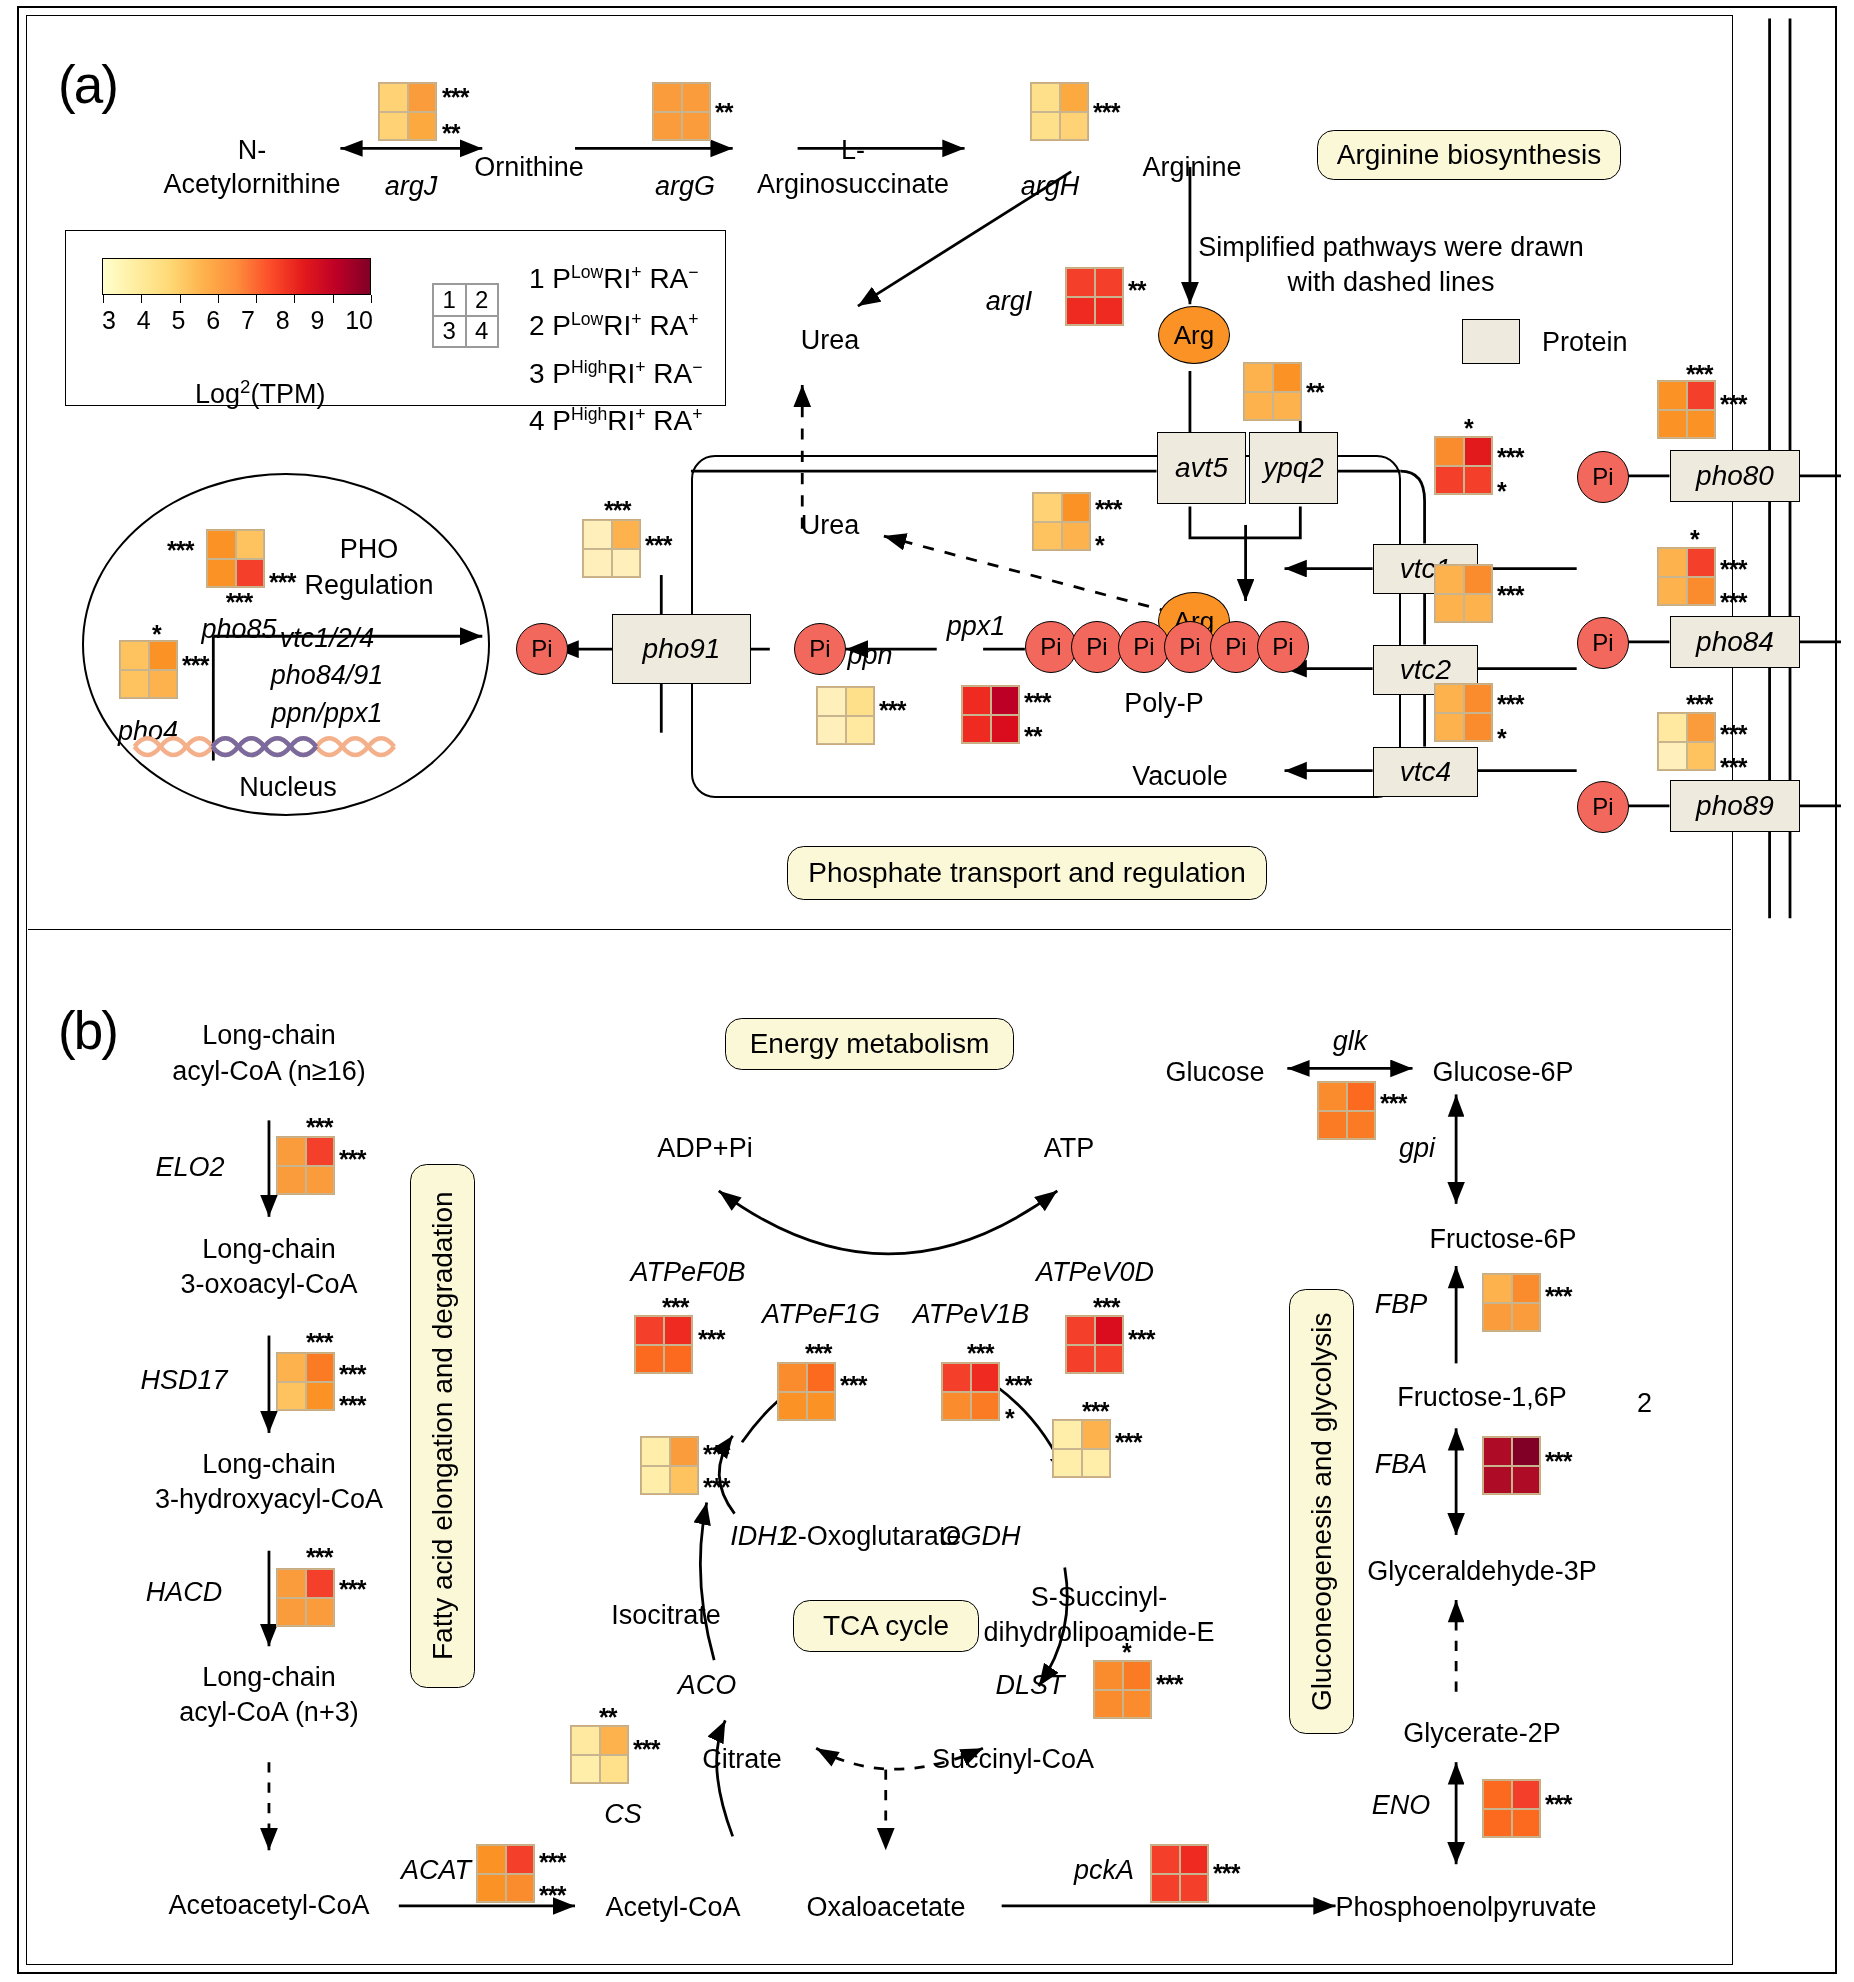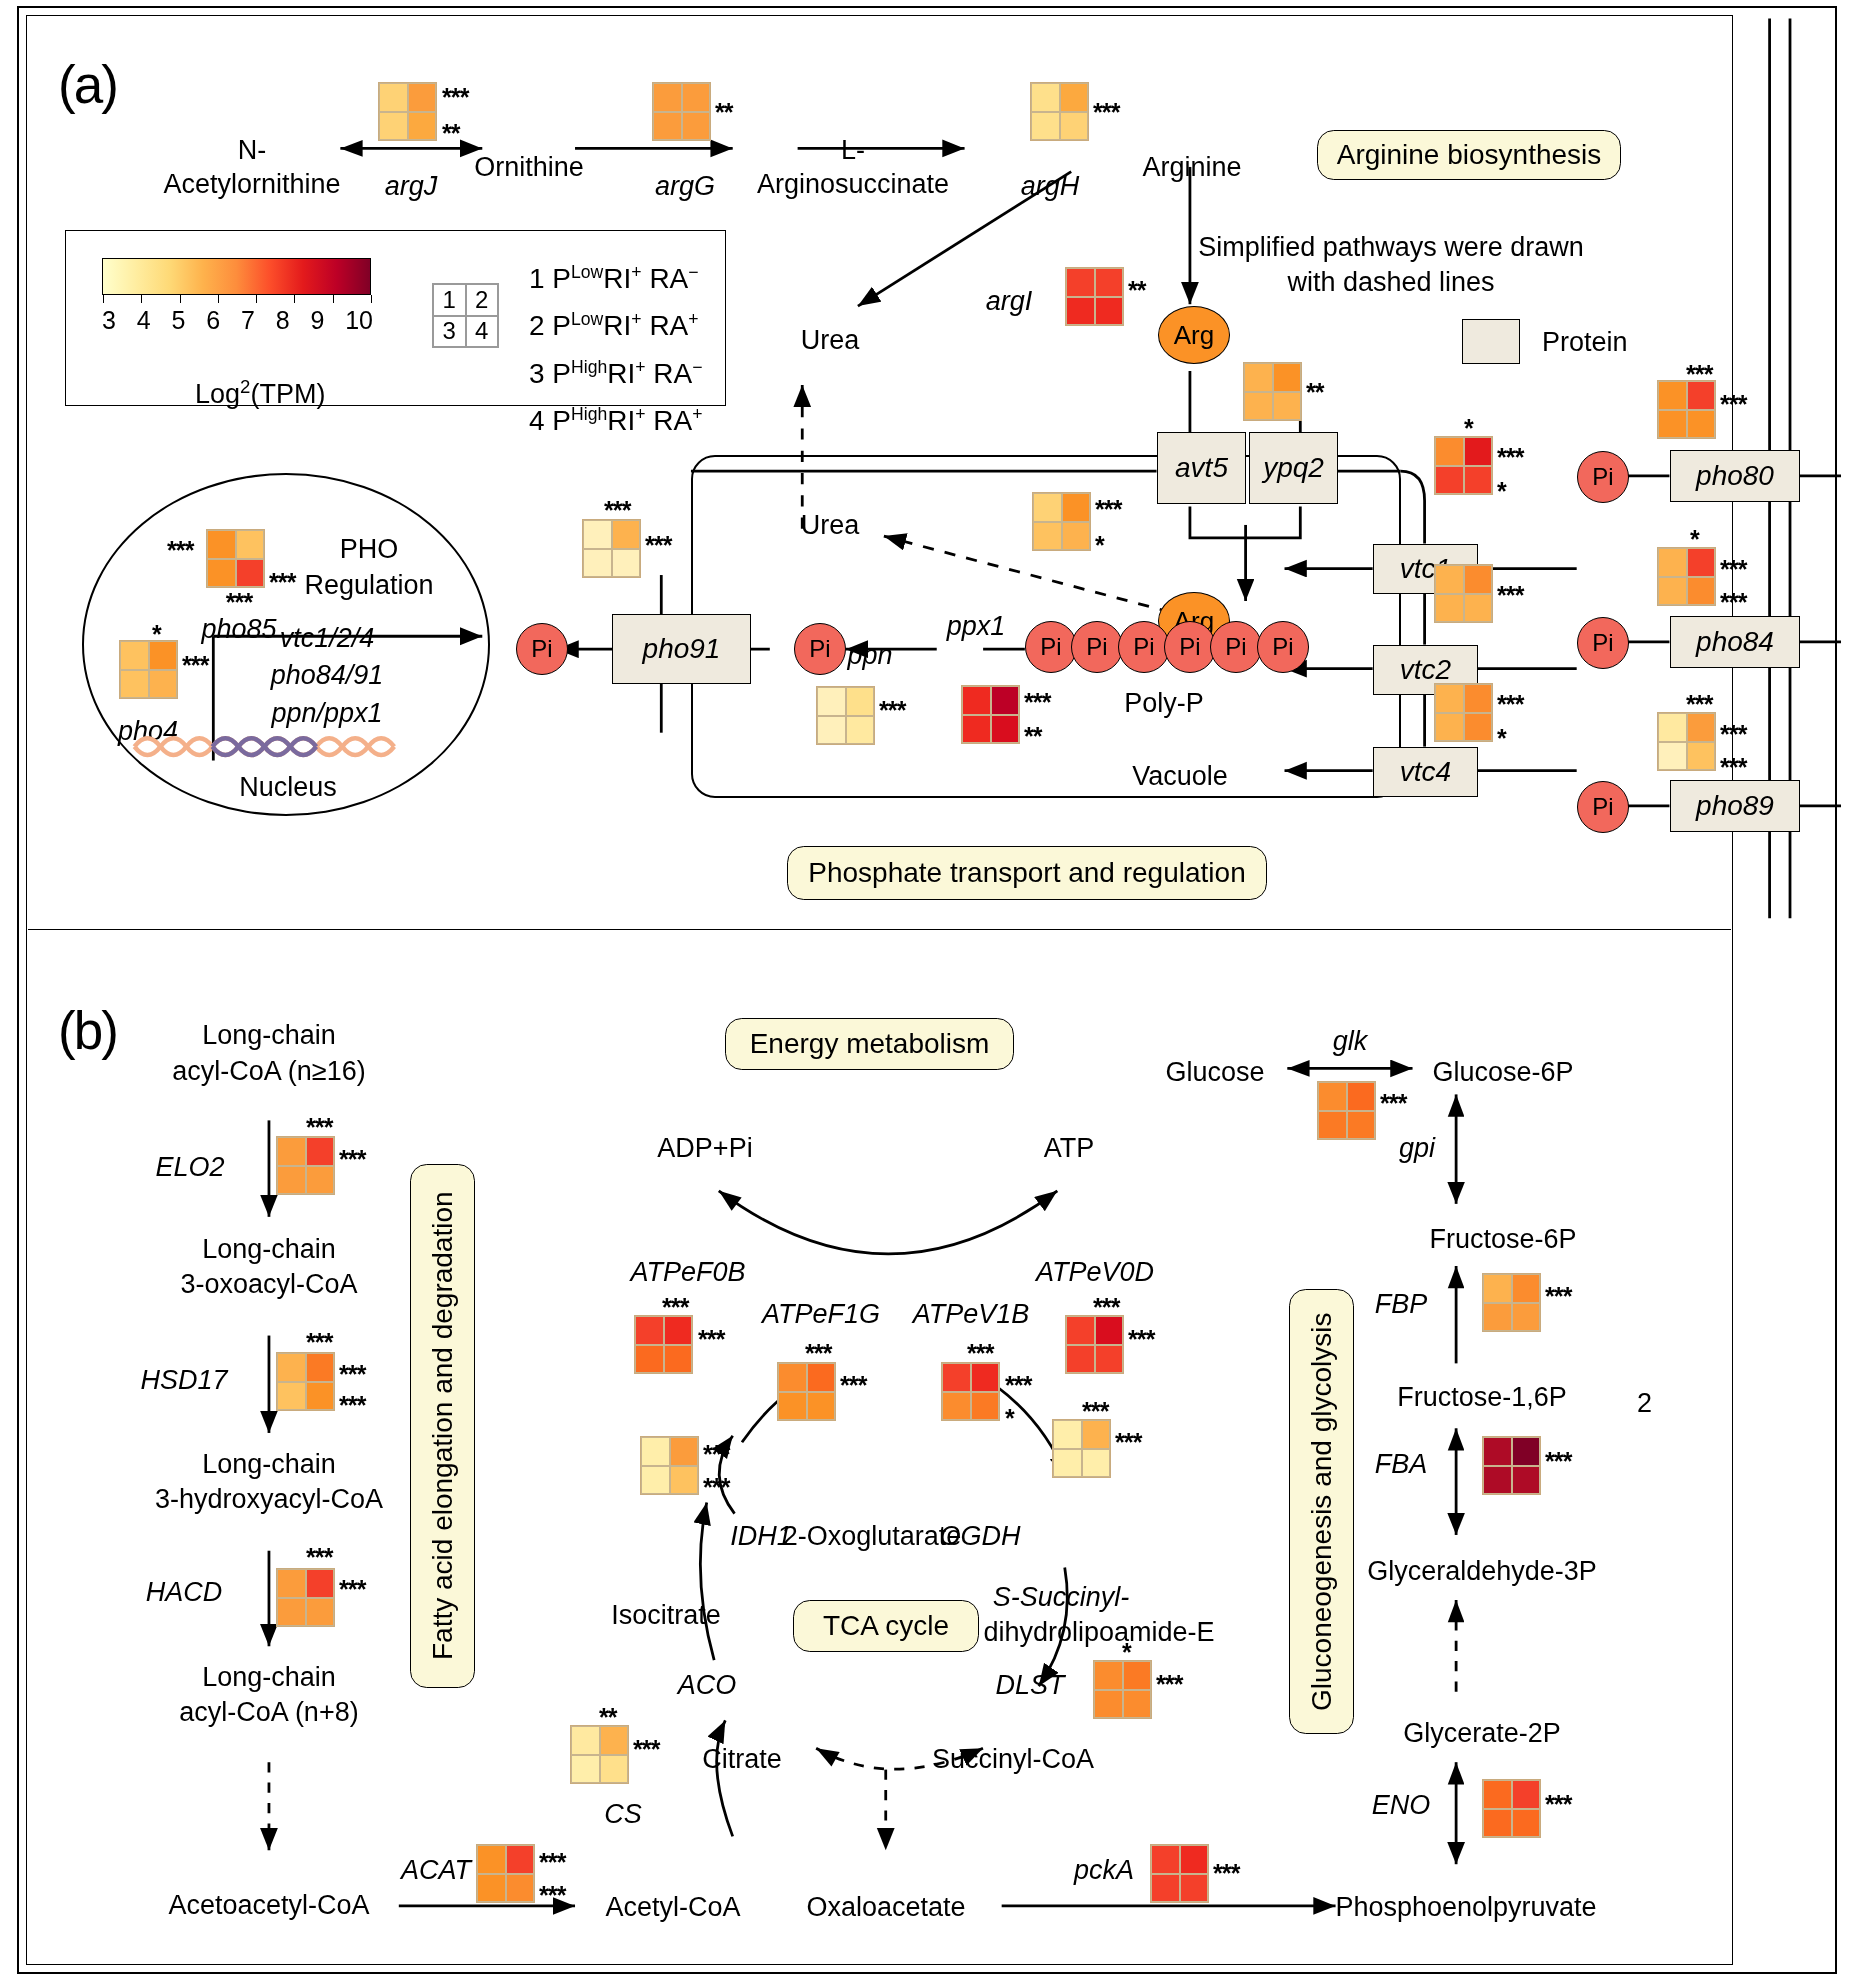--- a/index.html
+++ b/index.html
@@ -477,21 +477,21 @@
   <div class="hm" style="left:276px;top:1568px;width:59px;height:59px;">
     <div style="background:#fb9c3c"></div>
       <div style="background:#f4402a"></div>
     <div style="background:#fb9c3c"></div>
       <div style="background:#fb9c3c"></div>
   </div>
   <div class="stars" style="left:306px;top:1543px;">***</div>
   <div class="stars" style="left:339px;top:1575px;">***</div>
 
   <div class="txt c" style="left:269px;top:1662px;">Long-chain</div>
-  <div class="txt c" style="left:269px;top:1697px;">acyl-CoA (n+8)</div>
+  <div class="txt c" style="left:269px;top:1697px;">acyl-CoA (n+3)</div>
   <div class="txt c" style="left:269px;top:1890px;text-align:right;">Acetoacetyl-CoA</div>
 
   <div class="tag vert" style="left:410px;top:1164px;width:65px;height:524px;">Fatty acid elongation and degradation</div>
 
   <div class="txt ital c" style="left:436px;top:1855px;">ACAT</div>
   <div class="hm" style="left:476px;top:1844px;width:59px;height:59px;">
     <div style="background:#fb9226"></div>
       <div style="background:#f4402a"></div>
     <div style="background:#fb9226"></div>
       <div style="background:#fb8c2e"></div>
@@ -559,21 +559,21 @@
     <div style="background:#ffeeaa"></div>
       <div style="background:#fdb24e"></div>
     <div style="background:#ffeeaa"></div>
       <div style="background:#ffeeaa"></div>
   </div>
   <div class="stars" style="left:1082px;top:1397px;">***</div>
   <div class="stars" style="left:1115px;top:1428px;">***</div>
   <div class="txt ital c" style="left:980px;top:1521px;">OGDH</div>
 
   <div class="txt c" style="left:666px;top:1600px;">Isocitrate</div>
-  <div class="txt c" style="left:1061px;top:1582px;font-style:italic;">S-Succinyl-</div>
+  <div class="txt c" style="left:1099px;top:1582px;">S-Succinyl-</div>
   <div class="txt c" style="left:1099px;top:1617px;">dihydrolipoamide-E</div>
 
   <div class="tag" style="left:793px;top:1600px;width:186px;height:52px;">TCA cycle</div>
 
   <div class="txt ital c" style="left:707px;top:1670px;">ACO</div>
   <div class="txt ital c" style="left:1030px;top:1670px;">DLST</div>
   <div class="hm" style="left:1093px;top:1660px;width:59px;height:59px;">
     <div style="background:#fb8c2e"></div>
       <div style="background:#fb7a24"></div>
     <div style="background:#fb8c2e"></div>

